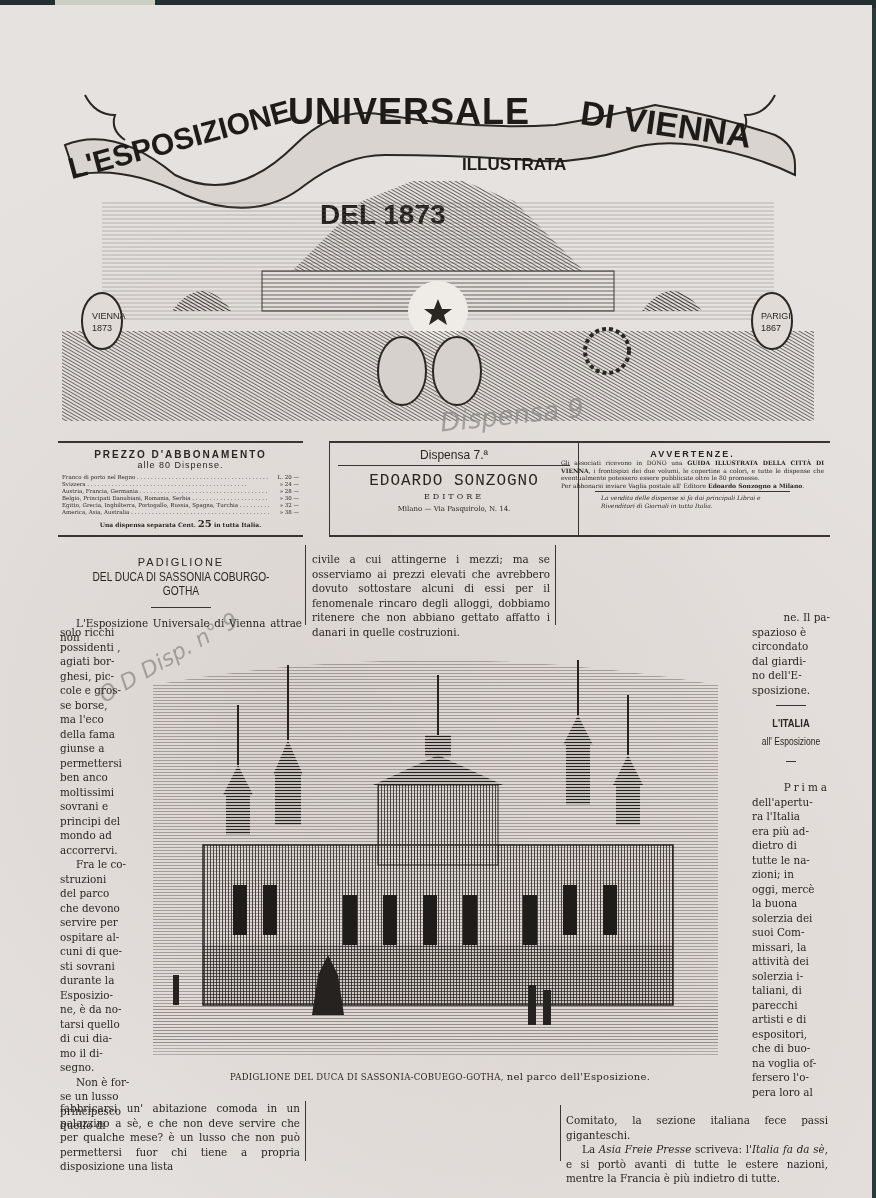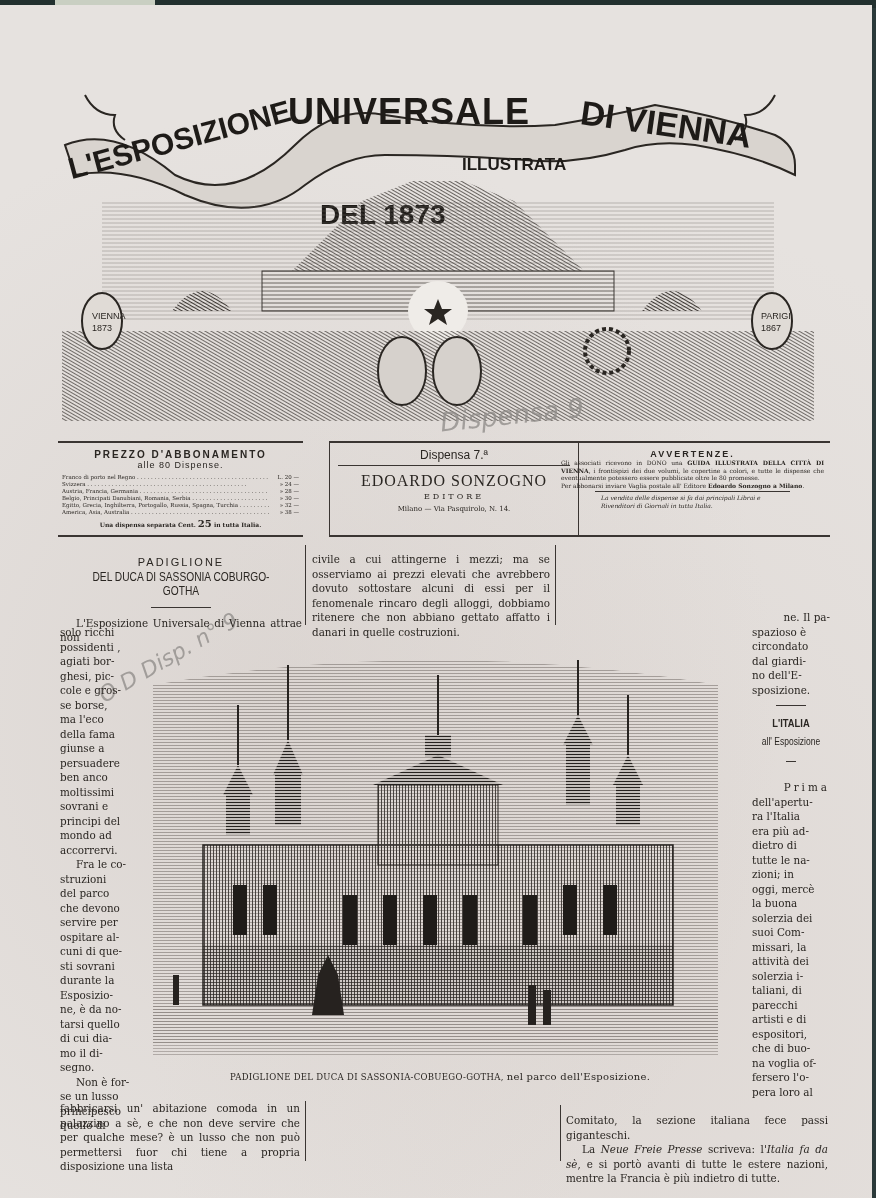--- a/index.html
+++ b/index.html
@@ -23,21 +23,21 @@
   .box3{left:555px;width:275px;}
   .h-spaced{font-family:"Liberation Sans",sans-serif;font-weight:bold;font-size:10px;letter-spacing:2px;text-align:center;margin-top:6px;}
   .sub-spaced{font-family:"Liberation Sans",sans-serif;font-size:9px;letter-spacing:1px;text-align:center;}
   .price-row{display:flex;font-size:5.5px;line-height:7px;padding:0 4px;}
   .price-row .label{flex:1;overflow:hidden;white-space:nowrap;}
   .price-row .label::after{content:" . . . . . . . . . . . . . . . . . . . . . . . . . . . . . . . . . . . . . . . . . . . . . . ";}
   .price-row .val{width:30px;text-align:right;white-space:nowrap;}
   .single{font-size:6px;font-weight:bold;text-align:center;margin-top:2px;}
   .single .big{font-size:10px;}
   .disp{font-family:"Liberation Sans",sans-serif;font-size:12px;text-align:center;margin-top:5px;padding-bottom:3px;border-bottom:1px solid #3a3532;margin-left:8px;margin-right:8px;}
-  .editor-name{font-family:Liberation Serif, serif;font-size:16px;letter-spacing:1px;text-align:center;margin-top:6px;}
+  .editor-name{font-family:Liberation Mono, monospace;font-size:16px;letter-spacing:1px;text-align:center;margin-top:6px;}
   .editor-role{font-size:8px;letter-spacing:3px;text-align:center;margin-top:2px;}
   .address{font-size:7px;text-align:center;margin-top:4px;}
   .adv-text{font-size:6px;line-height:7.5px;padding:0 6px;text-align:justify;}
   .adv-text b{font-weight:bold;}
   .adv-note{font-size:6px;line-height:7.5px;font-style:italic;padding:2px 6px 0;border-top:1px solid #3a3532;margin:2px 40px 0 40px;text-align:left;}
   
   .col{position:absolute;font-size:10.4px;line-height:14.5px;text-align:justify;}
   .col p{margin:0;}
   .indent{text-indent:16px;}
   .rule-v{position:absolute;width:1px;background:#3a3532;}
@@ -173,21 +173,21 @@
   <div class="col narrow" style="left:60px;top:620px;">
     <div>solo ricchi</div>
       <div>possidenti ,</div>
       <div>agiati bor-</div>
       <div>ghesi, pic-</div>
       <div>cole e gros-</div>
       <div>se borse,</div>
       <div>ma l'eco</div>
       <div>della fama</div>
       <div>giunse a</div>
-      <div>persuadere</div>
+      <div>permettersi</div>
       <div>ben anco</div>
       <div>moltissimi</div>
       <div>sovrani e</div>
       <div>principi del</div>
       <div>mondo ad</div>
       <div>accorrervi.</div>
     <div class="indent">Fra le co-</div>
       <div>struzioni</div>
       <div>del parco</div>
       <div>che devono</div>
@@ -312,16 +312,16 @@
     <span class="cap-rest">nel parco dell'Esposizione.</span>
   </div>
 
   <div class="col" style="left:60px;top:1096px;width:240px;">
     <p>fabbricarsi un' abitazione comoda in un palazzino a sè, e che non deve servire che per qualche mese? è un lusso che non può permettersi fuor chi tiene a propria disposizione una lista</p>
   </div>
 
 
   <div class="col" style="left:566px;top:1108px;width:262px;">
     <p>Comitato, la sezione italiana fece passi giganteschi.</p>
-    <p class="indent"><span>La</span> <i>Neue Freie Presse</i> <span>scriveva: l'</span><i>Italia fa da sè</i><span>, e si portò avanti di tutte le estere nazioni, mentre la Francia è più indietro di tutte.</span></p>
+    <p class="indent"><span>La</span> <i>Asia Freie Presse</i> <span>scriveva: l'</span><i>Italia fa da sè</i><span>, e si portò avanti di tutte le estere nazioni, mentre la Francia è più indietro di tutte.</span></p>
   </div>
 
 </div>
 
 </body></html>

